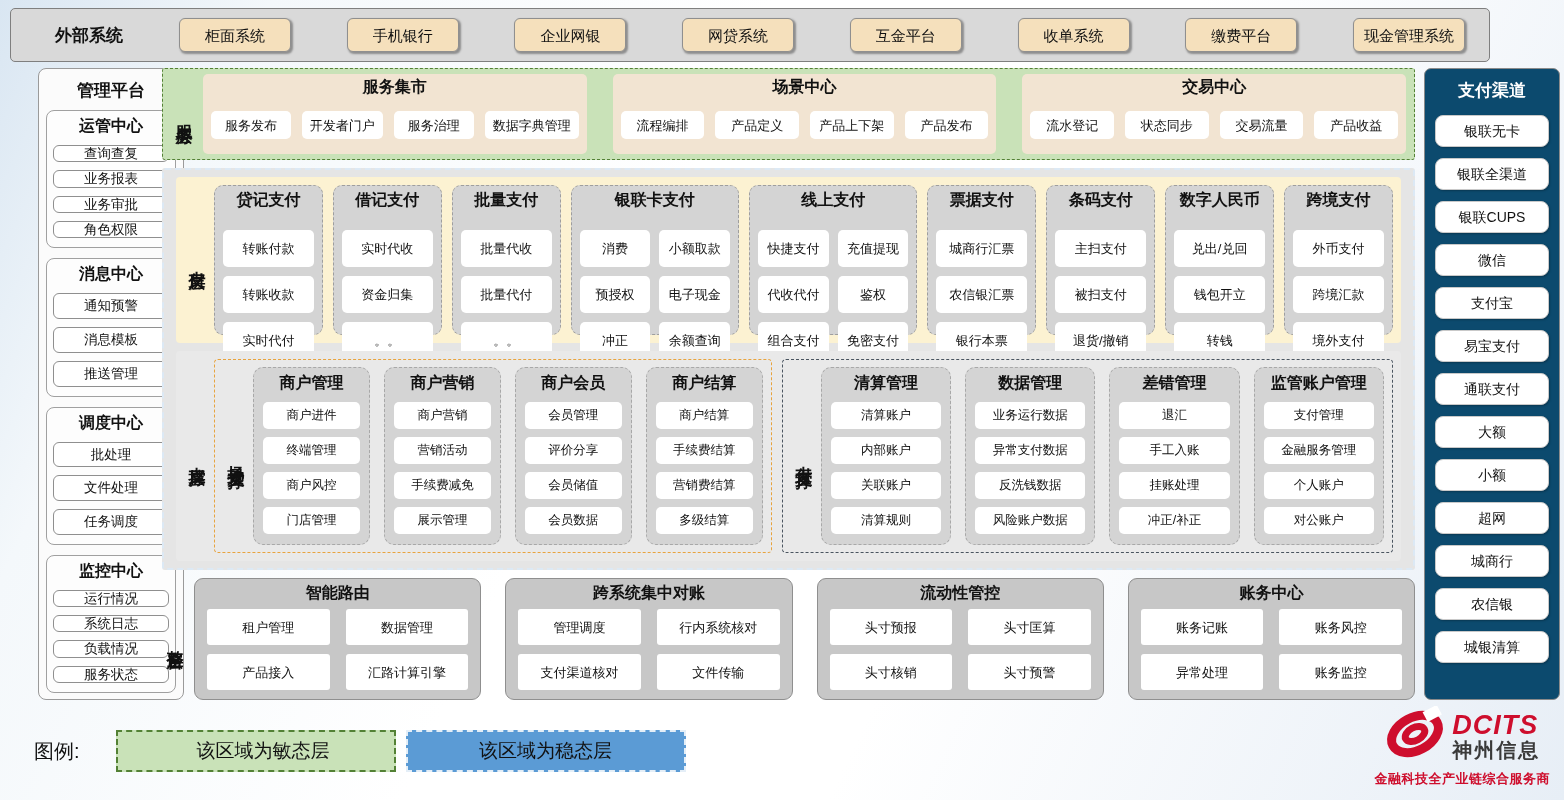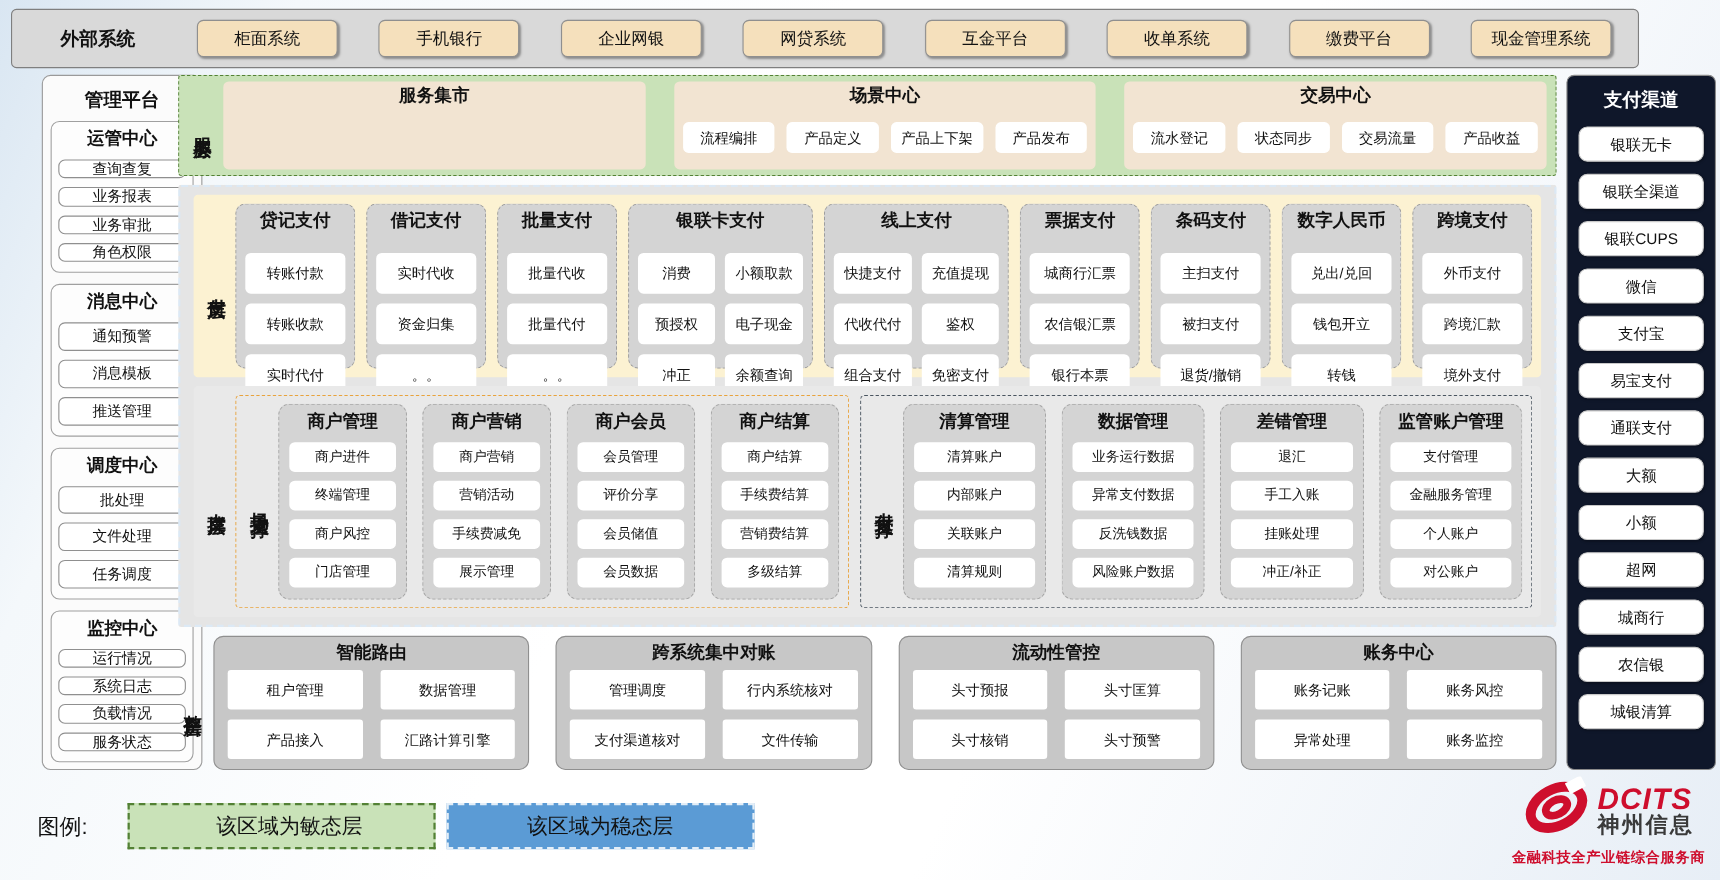--- a/index.html
+++ b/index.html
@@ -11,21 +11,21 @@
   .group-title{font-weight:bold;font-size:16px;text-align:center;white-space:nowrap;}
   .v-label{writing-mode:vertical-lr;text-orientation:upright;font-weight:bold;font-size:17px;
     display:flex;align-items:center;justify-content:center;letter-spacing:2px;flex:0 0 26px;}
 
   
   .top-bar{position:absolute;left:10px;top:8px;width:1480px;height:54px;background:#d9d9d9;
     border:1.5px solid #7f7f7f;border-radius:5px;display:flex;align-items:center;padding:0 24px 0 44px;}
   .top-label{font-weight:bold;font-size:17px;margin-right:56px;white-space:nowrap;}
   .top-items{flex:1;display:flex;justify-content:space-between;align-items:center;}
   .tan{background:#f5e0bc;border:1px solid #8f8f8f;box-shadow:1.5px 1.5px 2px rgba(0,0,0,.35);
-    font-size:15px;width:128px;height:34px;border-radius:6px;}
+    font-size:15px;width:112px;height:34px;border-radius:6px;}
 
   
   .left-panel{position:absolute;left:10px;top:68px;width:146px;height:632px;background:#fbfbfb;
     border:1px solid #9a9a9a;border-radius:8px;padding:6px 7px;display:flex;flex-direction:column;margin-left:28px;}
   .panel-title{font-weight:bold;font-size:17px;text-align:center;padding:4px 0 8px;}
   .mgmt-groups{flex:1;display:flex;flex-direction:column;gap:10px;}
   .mgmt-group{border:1px solid #a0a0a0;border-radius:8px;background:#fdfdfd;padding:5px 6px 9px;
     display:flex;flex-direction:column;gap:8px;flex:1;}
   .mgmt-group-title{font-weight:bold;font-size:16px;text-align:center;}
   .mgmt-item{border:1px solid #8f8f8f;border-radius:6px;height:24px;font-size:13.5px;flex:1;max-height:27px;}
@@ -70,21 +70,21 @@
 
   
   .integration-layer{height:122px;display:flex;gap:6px;}
   .integration-groups{flex:1;display:flex;gap:24px;}
   .int-group{flex:1;background:#c7c7c7;border:1px solid #8f8f8f;border-radius:9px;
     padding:4px 12px 9px;display:flex;flex-direction:column;gap:5px;}
   .int-items{flex:1;display:grid;grid-template-columns:1fr 1fr;gap:9px 16px;}
   .int-item{border-radius:3px;}
 
   
-  .right-panel{position:absolute;left:1424px;top:68px;width:136px;height:632px;background:#0f172a;
+  .right-panel{position:absolute;left:1424px;top:68px;width:136px;height:632px;background:#0c4a6e;
     border:1px solid #8a8a8a;border-radius:7px;padding:8px 10px;display:flex;flex-direction:column;gap:11px;}
   .right-title{color:#fff;font-weight:bold;font-size:17px;text-align:center;padding:2px 0;}
   .channel-items{flex:1;display:flex;flex-direction:column;gap:11px;}
   .channel-item{flex:1;border-radius:8px;border:1px solid #c9c9c9;font-size:14px;
     box-shadow:1px 1px 2px rgba(0,0,0,.25);max-height:32px;}
 
   
   .legend{position:absolute;left:34px;top:730px;display:flex;align-items:center;gap:36px;}
   .legend-label{font-size:20px;}
   .legend-boxes{display:flex;gap:10px;}
@@ -148,20 +148,26 @@
       </div>
     </div>
 </div>
 
 <div class="middle">
   <div class="service-layer">
     <div class="v-label">服务层</div>
     <div class="service-groups" id="service-groups">
         <div class="service-group">
           <div class="group-title">服务集市</div>
+          <div class="service-items">
+            <div class="chip service-item">服务发布</div>
+            <div class="chip service-item">开发者门户</div>
+            <div class="chip service-item">服务治理</div>
+            <div class="chip service-item">数据字典管理</div>
+          </div>
         </div>
         <div class="service-group">
           <div class="group-title">场景中心</div>
           <div class="service-items">
             <div class="chip service-item">流程编排</div>
             <div class="chip service-item">产品定义</div>
             <div class="chip service-item">产品上下架</div>
             <div class="chip service-item">产品发布</div>
           </div>
         </div>

